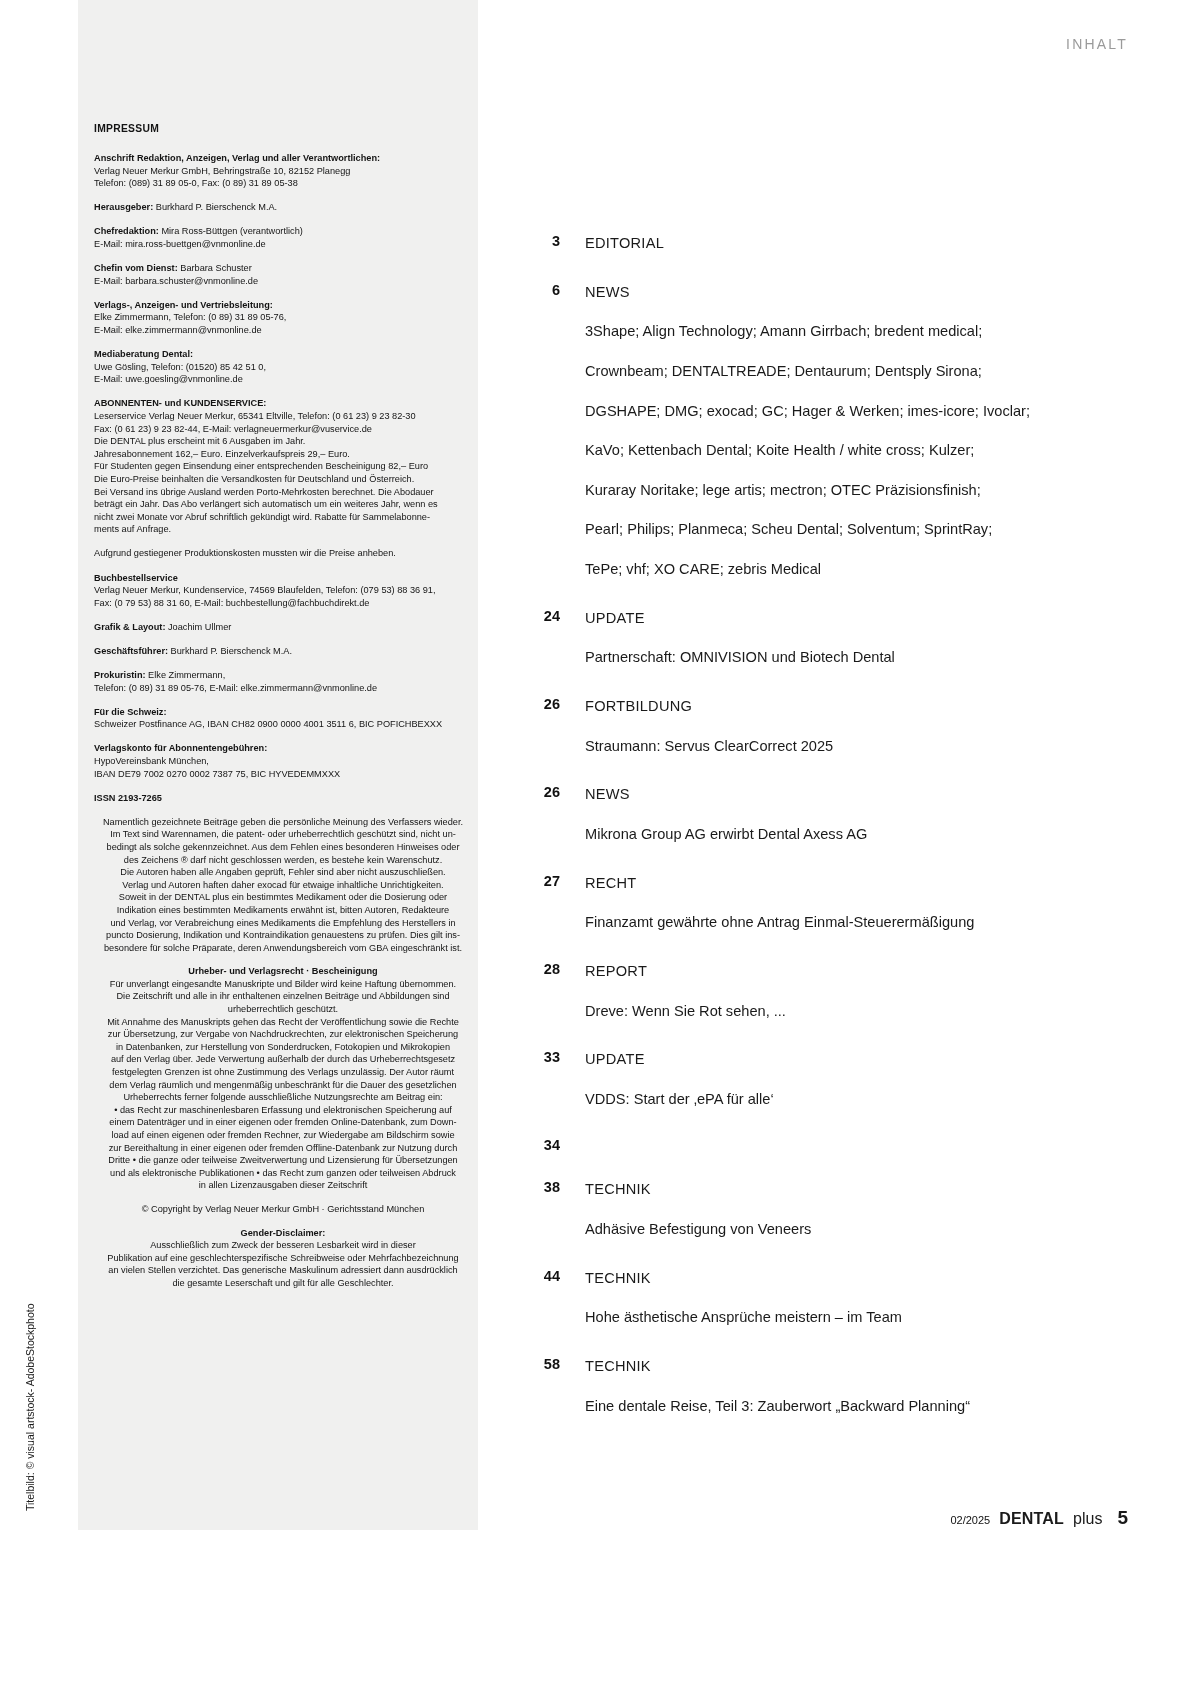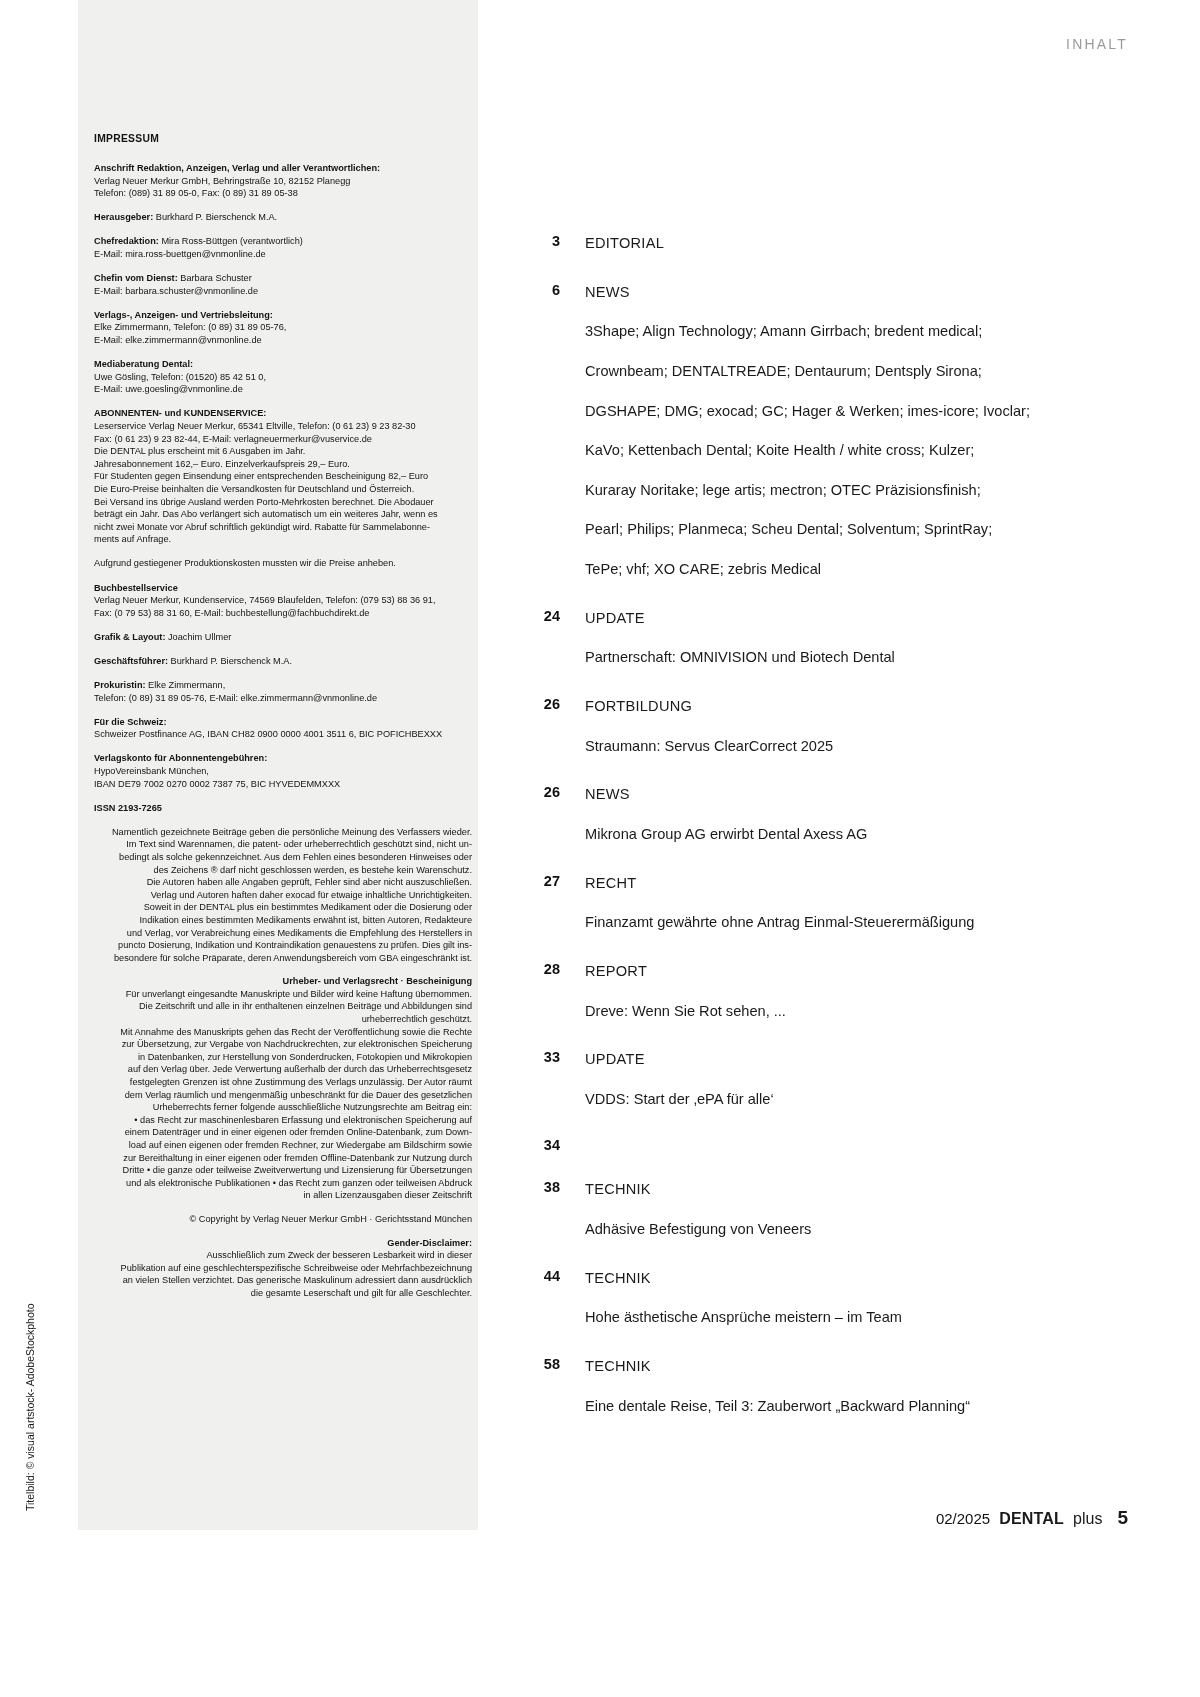--- a/index.html
+++ b/index.html
@@ -40,21 +40,21 @@
     left: 78px;
     top: 0;
     width: 400px;
     height: 1530px;
     background: #f0f0ef;
   }
 
   #impressum-inner {
     position: absolute;
     left: 94px;
-    top: 132px;
+    top: 122px;
     width: 378px;
     font-size: 9.2px;
     line-height: 1.37;
     color: #141414;
   }
 
   .imp-title {
     font-size: 10.3px;
     font-weight: bold;
     letter-spacing: .3px;
@@ -62,21 +62,21 @@
   }
 
   .imp-block {
     margin-bottom: 11.5px;
   }
   .imp-block b { font-weight: bold; }
   .imp-line { display: block; }
 
   .imp-para {
     margin-bottom: 11px;
-    text-align: right;
+    text-align: center;
   }
   .imp-para .imp-line { display: block; }
 
   .imp-heading {
     font-weight: bold;
     display: block;
   }
 
   
   #toc {
@@ -128,21 +128,21 @@
   
   #footer {
     position: absolute;
     right: 72px;
     bottom: 168px;
     display: flex;
     align-items: baseline;
     gap: 9px;
     font-size: 13.5px;
   }
-  #footer .issue { font-size: 15px; color: #111; }
+  #footer .issue { font-size: 11px; color: #111; }
   #footer .brand-dental { font-size: 16px; font-weight: bold; letter-spacing: .2px; }
   #footer .brand-plus { font-size: 16px; font-weight: normal; }
   #footer .pagenum { font-size: 19px; font-weight: bold; margin-left: 6px; }
 </style>
 </head>
 <body>
 
 <div id="page">
 
   <div id="header-inhalt">INHALT</div>

